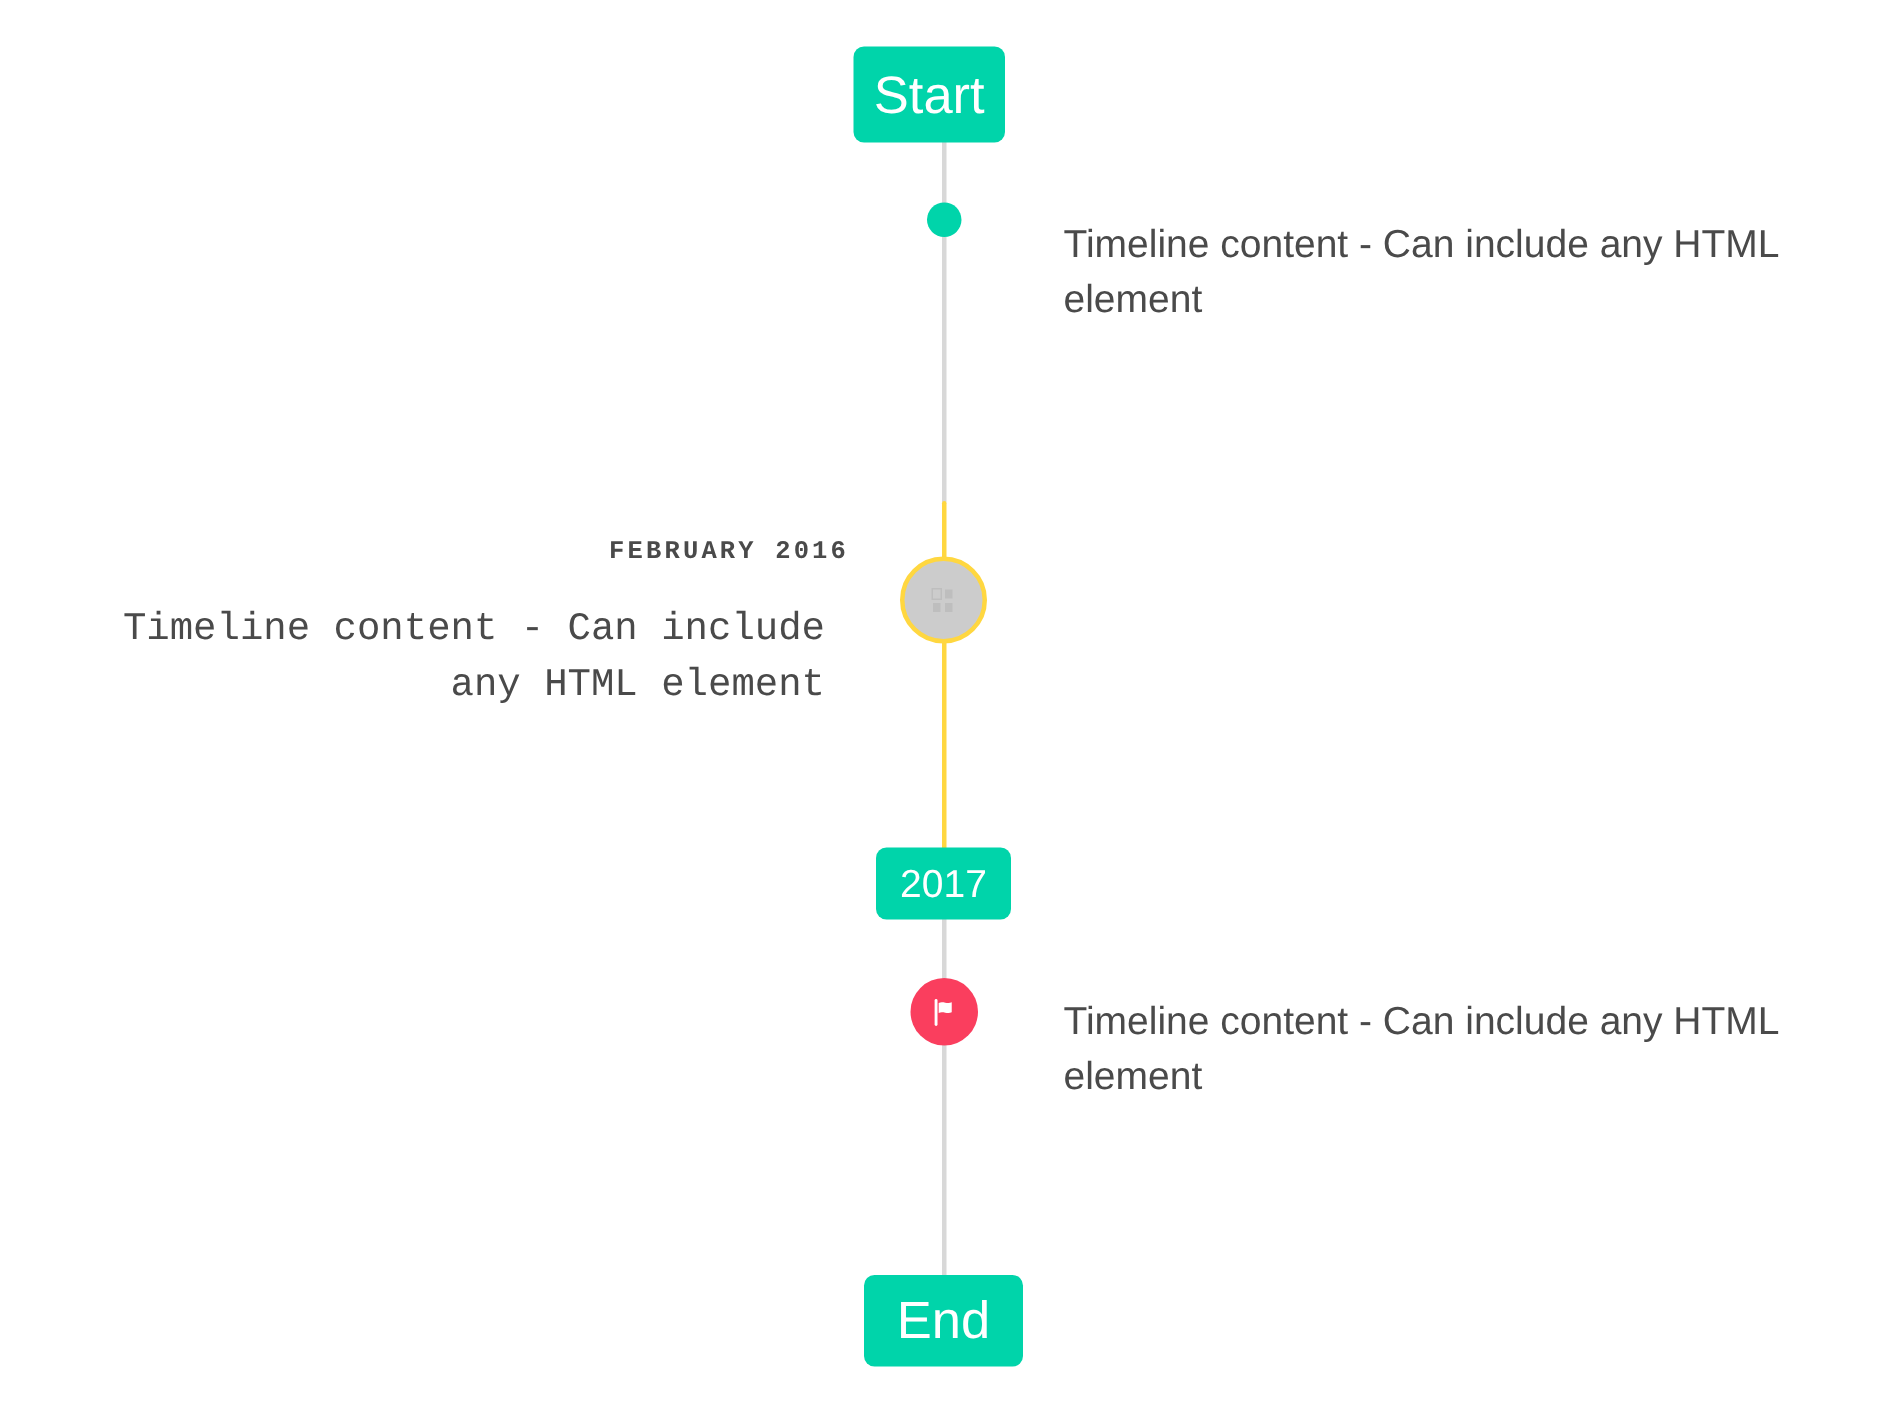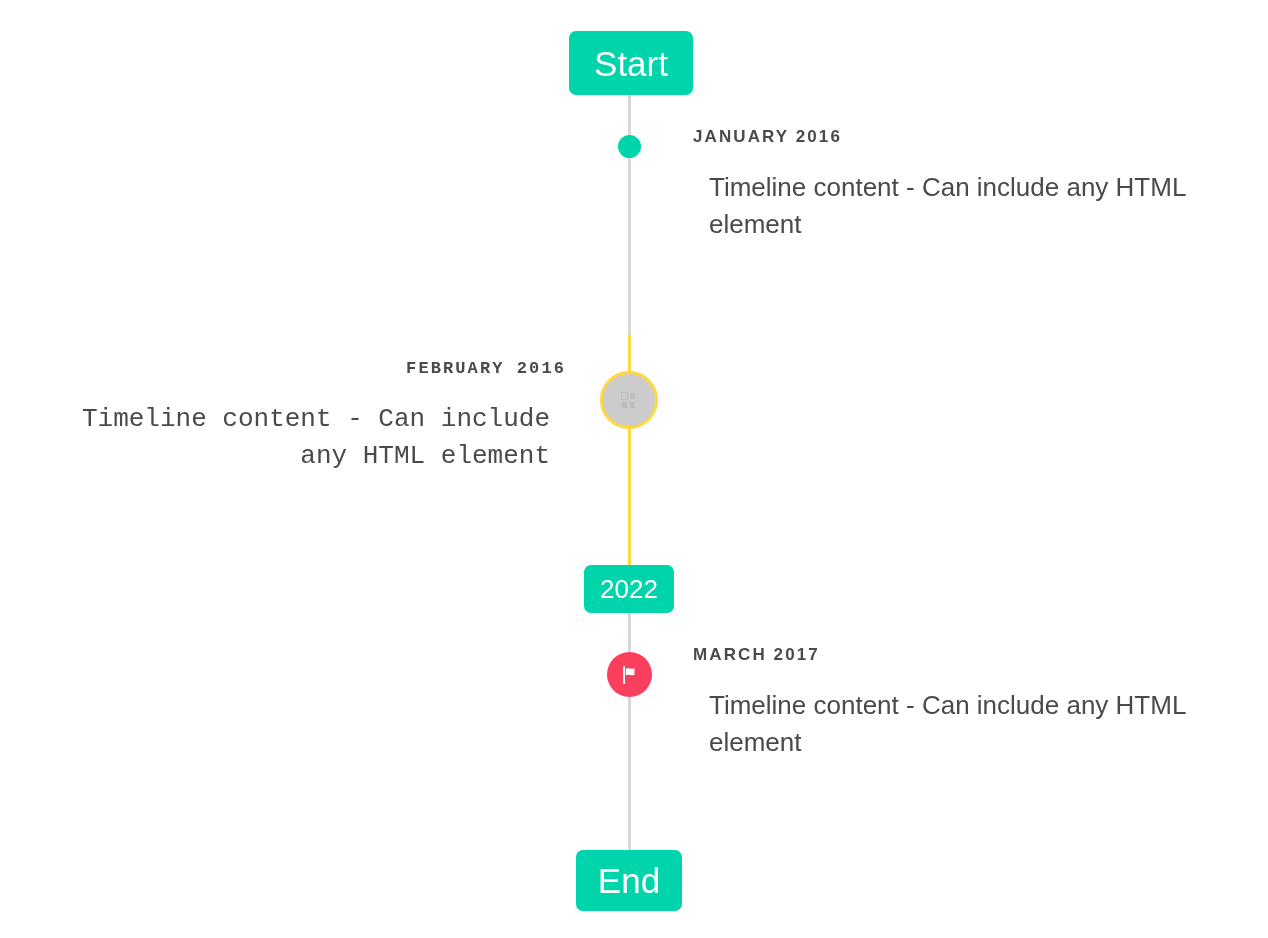--- a/index.html
+++ b/index.html
@@ -55,21 +55,21 @@
     align-items: center;
     justify-content: center;
     font-weight: 400;
     line-height: 1;
     white-space: nowrap;
     z-index: 4;
   }
   .cap-start {
     left: 569px;
     top: 31px;
-    width: 124px;
+    width: 101px;
     height: 64px;
     font-size: 35px;
   }
   .cap-mid {
     left: 584px;
     top: 565px;
     width: 90px;
     height: 48px;
     font-size: 26px;
   }
@@ -175,40 +175,38 @@
 <div class="timeline">
 
   <div class="rail rail-gray-top"></div>
   <div class="rail rail-yellow"></div>
   <div class="rail rail-gray-bottom"></div>
 
   <div class="cap cap-start">Start</div>
 
   <div class="marker marker-dot"></div>
   <div class="content content-right event-jan">
-    <p class="date-label">JANUARY 2016</p>
     <p class="body-text">Timeline content - Can include any HTML element</p>
   </div>
 
   <div class="marker marker-ring">
     <span class="glyph-missing"></span>
   </div>
   <div class="content content-left event-feb">
     <p class="date-label">FEBRUARY 2016</p>
     <p class="body-text">Timeline content - Can include any HTML element</p>
   </div>
 
-  <div class="cap cap-mid">2022</div>
+  <div class="cap cap-mid">2017</div>
 
   <div class="marker marker-flag">
     <svg class="flag-icon" width="22" height="22" viewBox="0 0 24 24">
       <path d="M5.5 3.2v17.6" stroke="#ffffff" stroke-width="2.1" stroke-linecap="round" fill="none"></path>
       <path d="M7.4 5.1c3.2-1.6 6.3 1.1 9.5-0.5v7.2c-3.2 1.6-6.3-1.1-9.5 0.5z" fill="#ffffff"></path>
     </svg>
   </div>
   <div class="content content-right event-mar">
-    <p class="date-label">MARCH 2017</p>
     <p class="body-text">Timeline content - Can include any HTML element</p>
   </div>
 
   <div class="cap cap-end">End</div>
 
 </div>
 
 </body></html>

